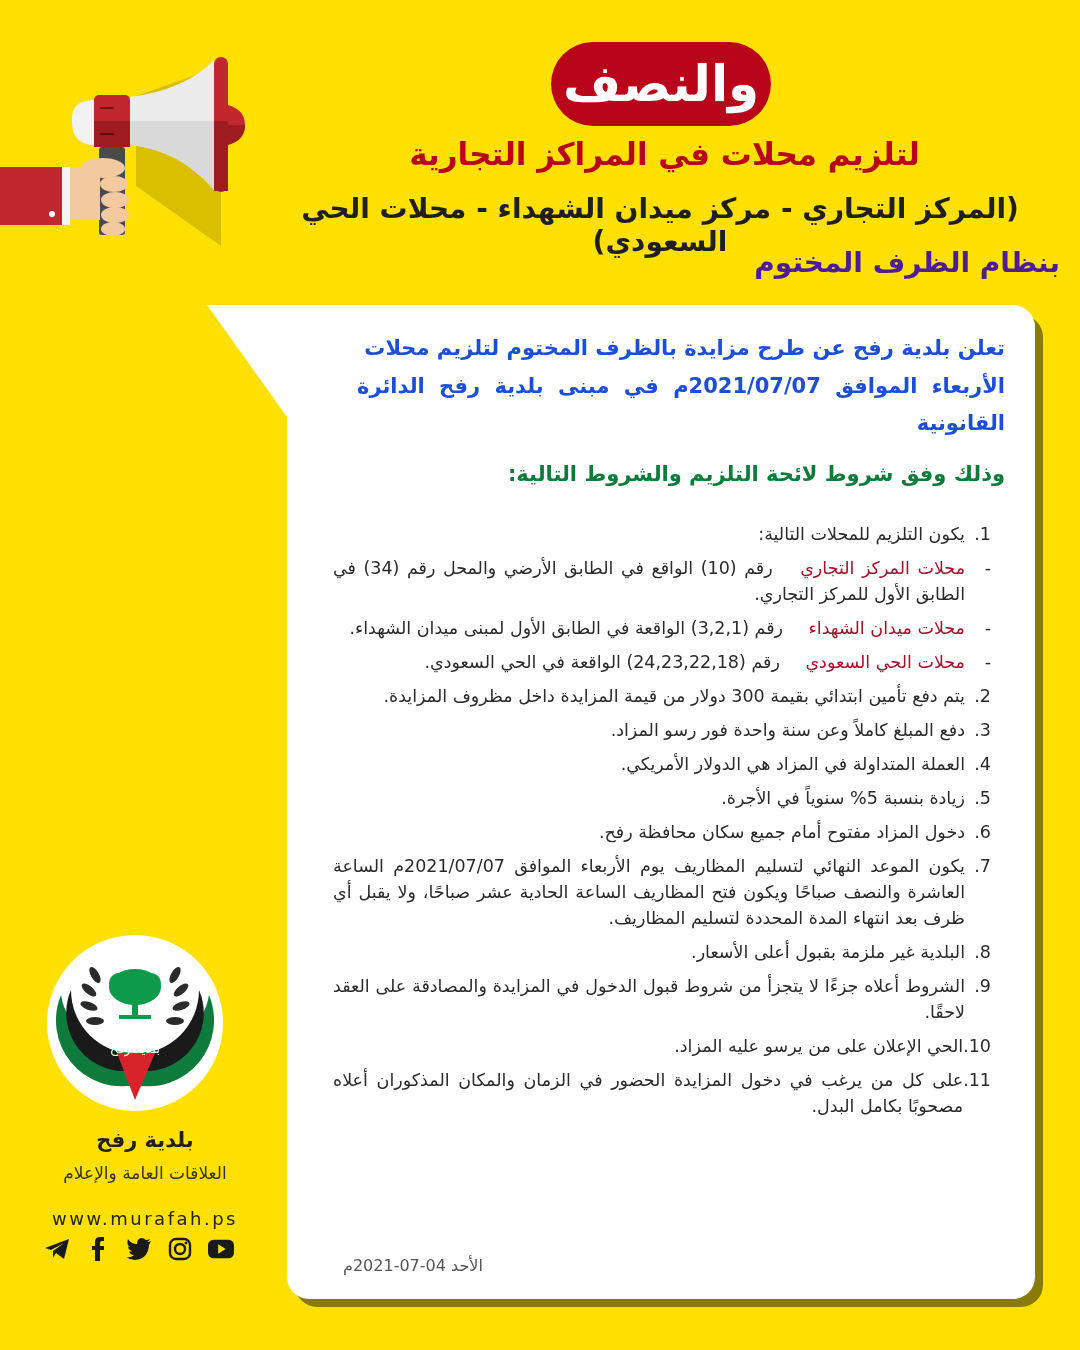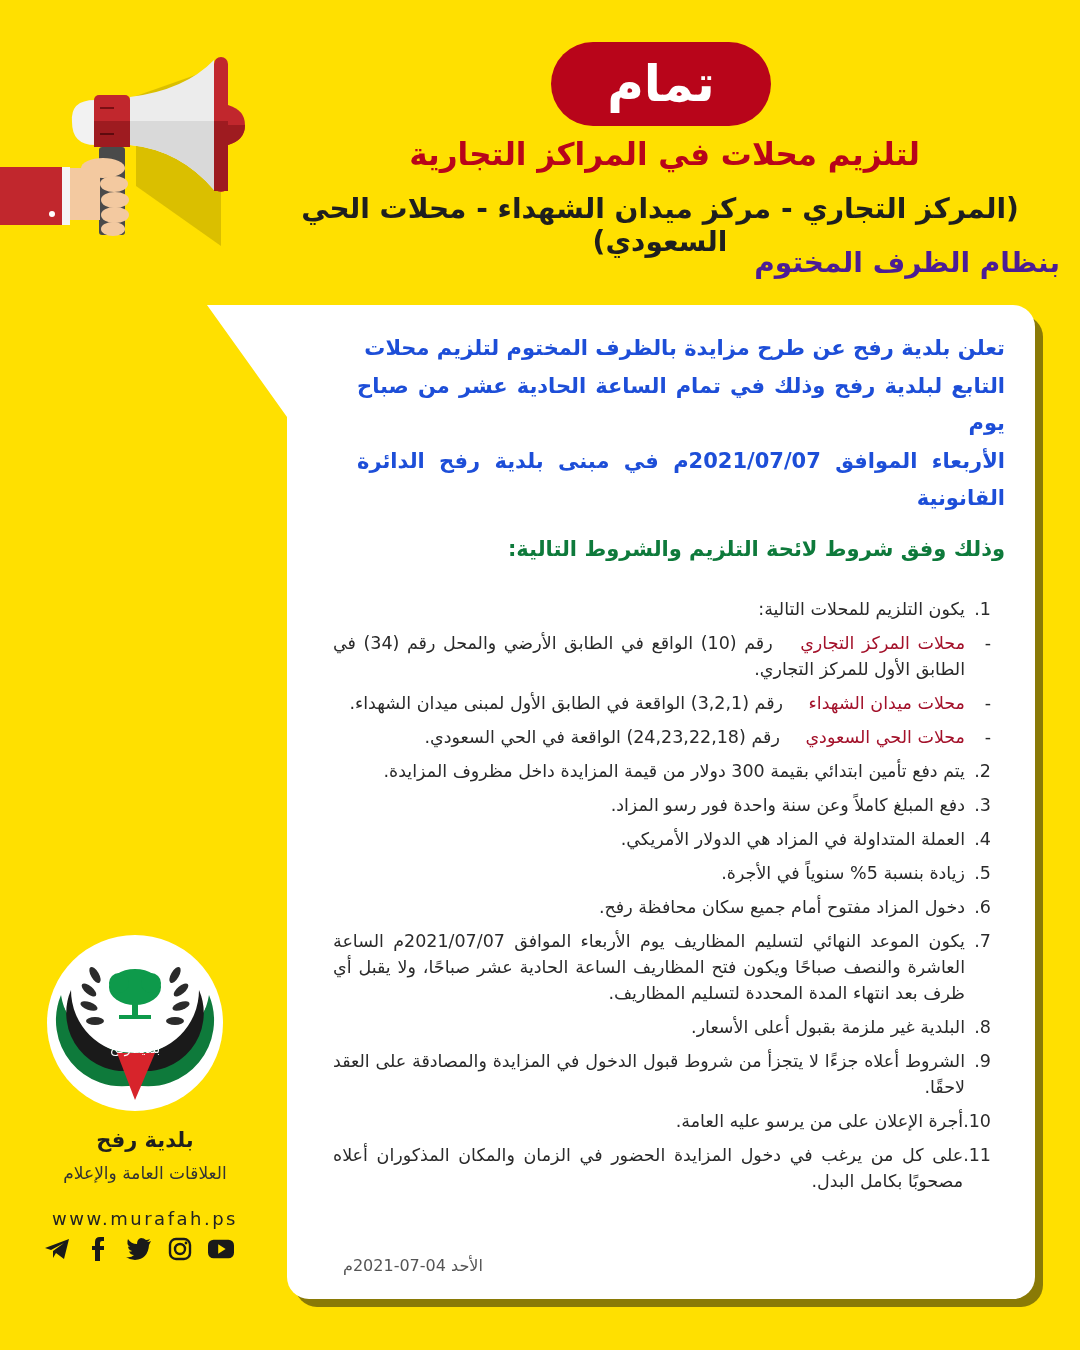--- a/index.html
+++ b/index.html
@@ -134,35 +134,34 @@
   <ellipse cx="115" cy="150" rx="14" ry="8" fill="#F3C9A0"></ellipse>
   <ellipse cx="115" cy="165" rx="14" ry="8" fill="#F3C9A0"></ellipse>
   <ellipse cx="113" cy="179" rx="12" ry="7" fill="#F3C9A0"></ellipse>
   <path d="M 68 118 L 100 118 L 100 170 L 68 170 Z" fill="#F3C9A0"></path>
 
   <rect x="60" y="117" width="10" height="58" fill="#f5f5f5"></rect>
   <rect x="0" y="117" width="62" height="58" fill="#C1272D"></rect>
   <circle cx="52" cy="164" r="3" fill="#fff"></circle>
 </svg>
 
-<div class="badge">تمام</div>
+<div class="badge">والنصف</div>
 <div class="title-1">لتلزيم محلات في المراكز التجارية</div>
 <div class="title-2">(المركز التجاري - مركز ميدان الشهداء - محلات الحي السعودي)</div>
 <div class="title-3">بنظام الظرف المختوم</div>
 
 <div class="card-shadow"></div>
 <div class="card"></div>
 <svg class="card-tail" viewBox="0 0 110 120">
   <path d="M 2 0 L 110 0 L 110 120 L 82 120 L 82 112 Z" fill="#ffffff"></path>
 </svg>
 
 <div class="card-body">
   <div class="intro">
     <div class="red">تعلن بلدية رفح عن طرح مزايدة بالظرف المختوم لتلزيم محلات</div>
-    <div class="red">التابع لبلدية رفح وذلك في تمام الساعة الحادية عشر من صباح يوم</div>
     <div class="red">الأربعاء الموافق 2021/07/07م في مبنى بلدية رفح الدائرة القانونية</div>
   </div>
   <div class="intro-foot">وذلك وفق شروط لائحة التلزيم والشروط التالية:</div>
 
   <div class="terms">
     <div class="term">
       <span class="num">1.</span>
       <span class="txt">يكون التلزيم للمحلات التالية:</span>
     </div>
     <div class="term sub">
@@ -204,21 +203,21 @@
     <div class="term">
       <span class="num">8.</span>
       <span class="txt">البلدية غير ملزمة بقبول أعلى الأسعار.</span>
     </div>
     <div class="term">
       <span class="num">9.</span>
       <span class="txt">الشروط أعلاه جزءًا لا يتجزأ من شروط قبول الدخول في المزايدة والمصادقة على العقد لاحقًا.</span>
     </div>
     <div class="term">
       <span class="num">10.</span>
-      <span class="txt">أجرة الإعلان على من يرسو عليه العامة.</span>
+      <span class="txt">الحي الإعلان على من يرسو عليه المزاد.</span>
     </div>
     <div class="term">
       <span class="num">11.</span>
       <span class="txt">على كل من يرغب في دخول المزايدة الحضور في الزمان والمكان المذكوران أعلاه مصحوبًا بكامل البدل.</span>
     </div>
   </div>
 </div>
 
 <div class="date">الأحد 04-07-2021م</div>
 

